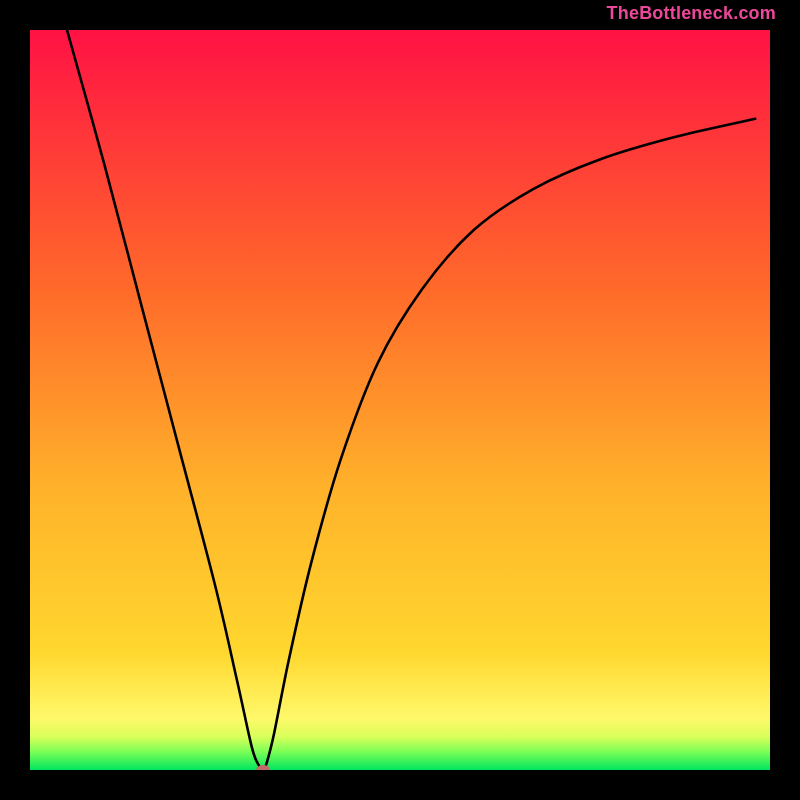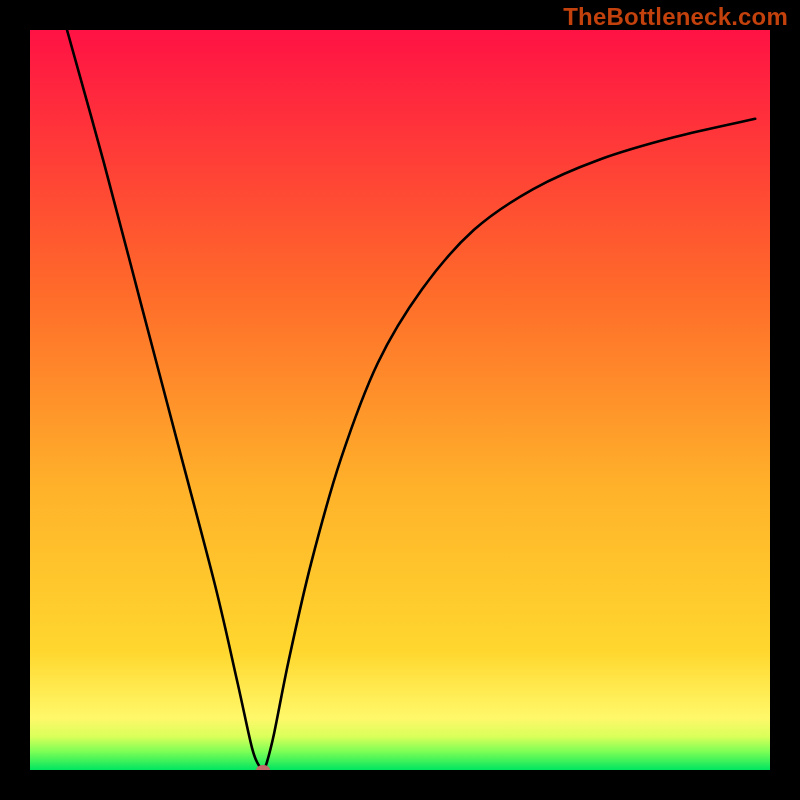--- a/index.html
+++ b/index.html
@@ -13,23 +13,23 @@
   }
   .frame {
     position: relative;
     width: 800px;
     height: 800px;
     background: #000;
   }
   .watermark {
     position: absolute;
     top: 3px;
-    right: 12px;
-    color: #c2410c;
-    font-size: 24px;
+    right: 24px;
+    color: #ec4899;
+    font-size: 18px;
     font-weight: 600;
     letter-spacing: 0.2px;
     z-index: 10;
   }
   .plot-area {
     position: absolute;
     left: 30px;
     top: 30px;
     width: 740px;
     height: 740px;

